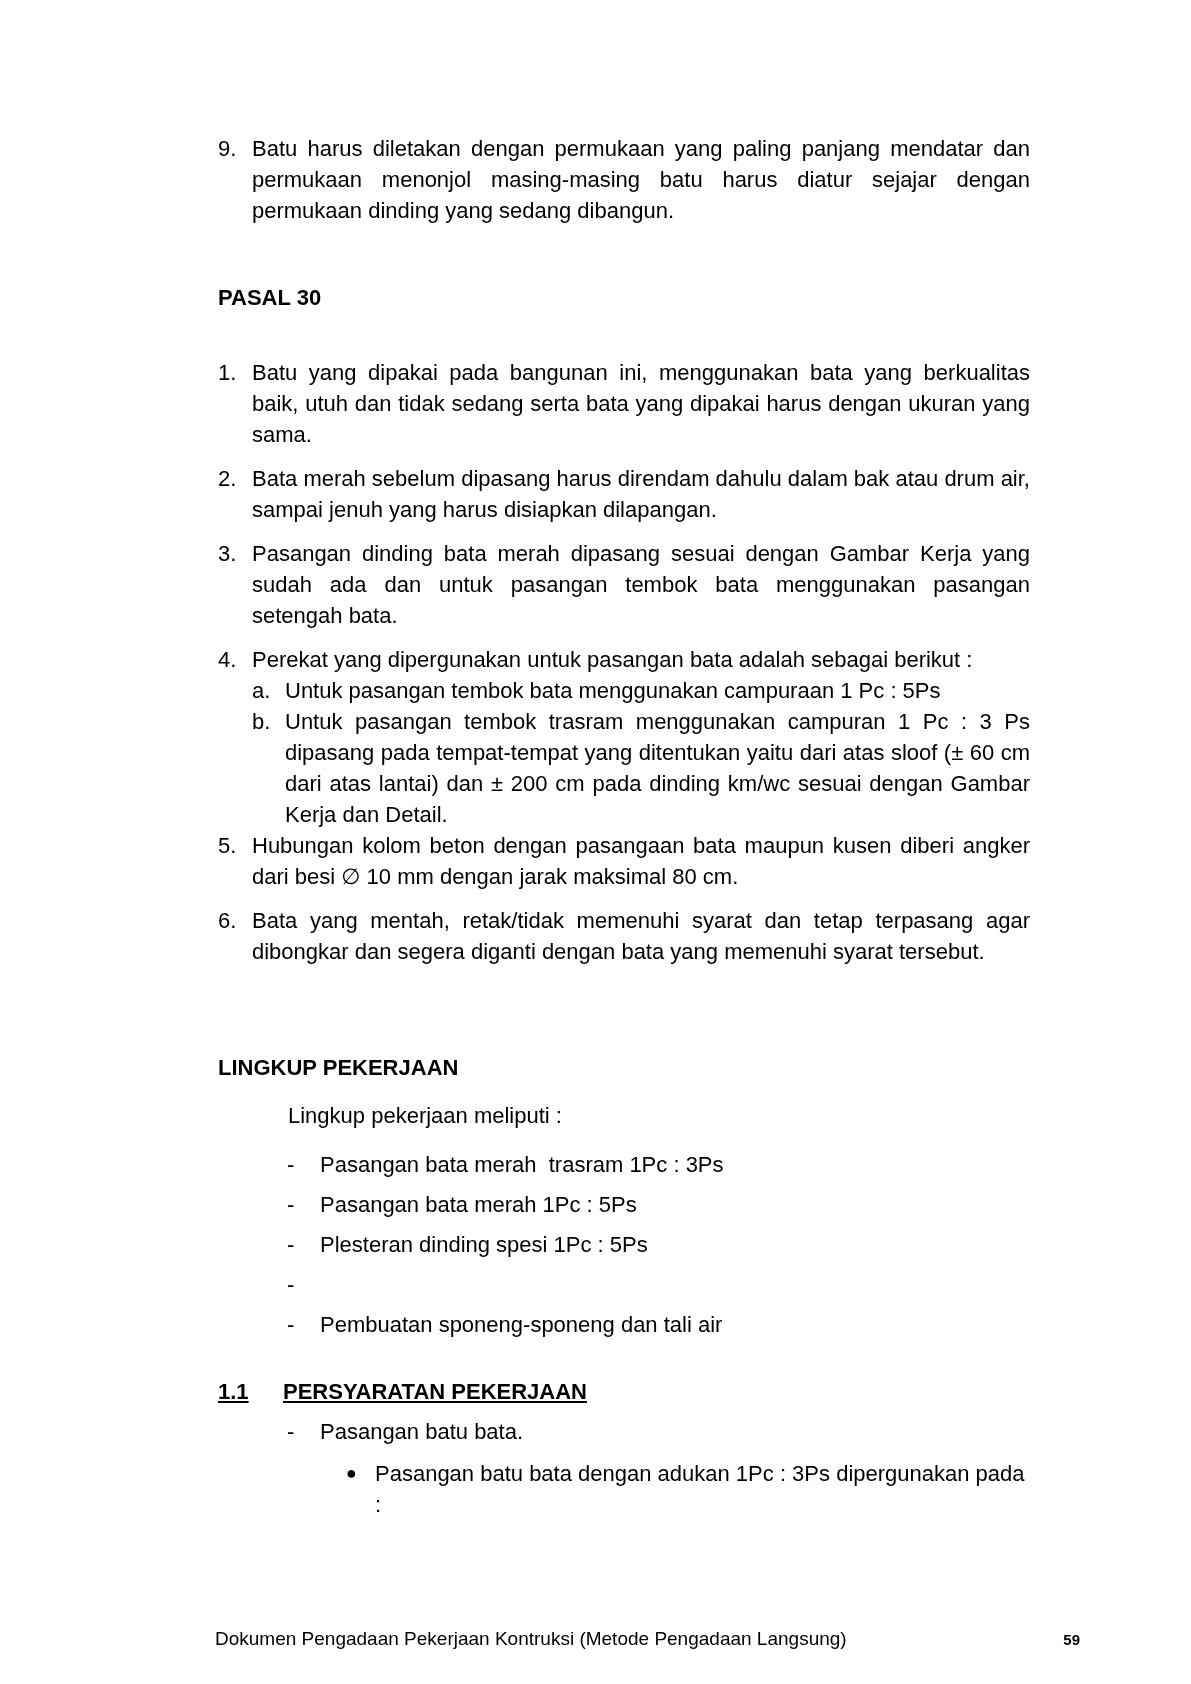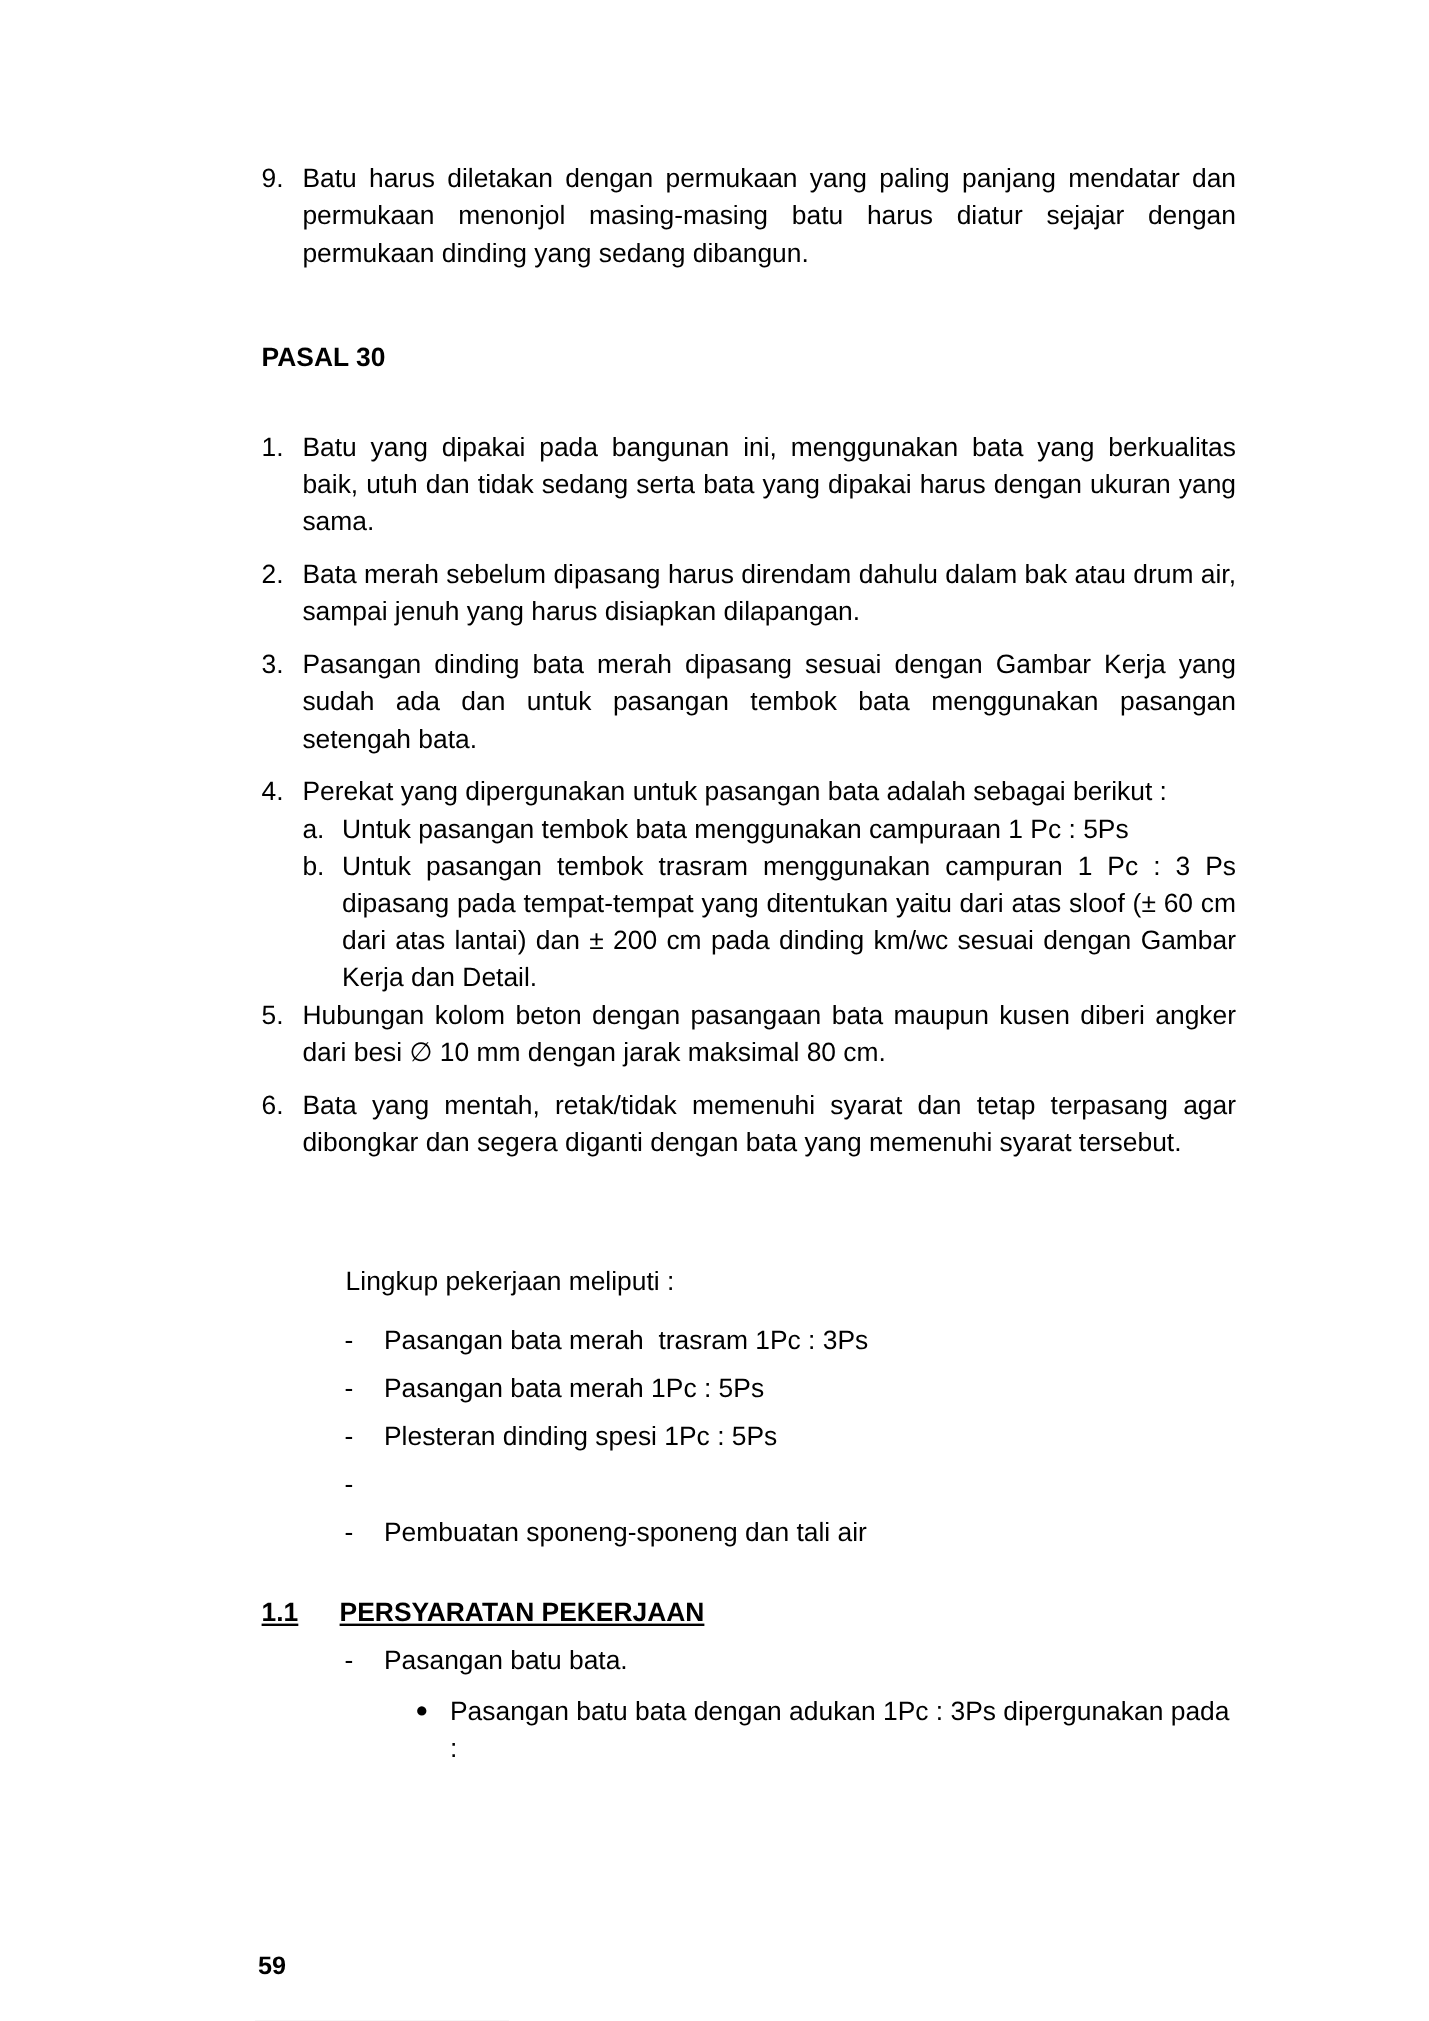--- a/index.html
+++ b/index.html
@@ -46,21 +46,21 @@
     position: absolute;
     left: 215px;
     top: 1627px;
     width: 865px;
     display: flex;
     justify-content: space-between;
     align-items: baseline;
     font-size: 19px;
     line-height: 24px;
   }
-  .page-num { font-weight: bold; font-size: 21px; }
+  .page-num { font-weight: bold; font-size: 15px; }
 </style>
 </head>
 <body>
 
 <div class="doc">
   <div class="content">
 
     <div class="num-item intro-item">
       <div class="num-gutter">9.</div>
       <div class="item-text">Batu harus diletakan dengan permukaan yang paling panjang mendatar dan permukaan menonjol masing-masing batu harus diatur sejajar dengan permukaan dinding yang sedang dibangun.</div>
@@ -106,20 +106,21 @@
       <div class="num-gutter">5.</div>
       <div class="item-text">Hubungan kolom beton dengan pasangaan bata maupun kusen diberi angker dari besi ∅ 10 mm dengan jarak maksimal 80 cm.</div>
     </div>
 
     <div class="num-item" style="margin-top:13px;">
       <div class="num-gutter">6.</div>
       <div class="item-text">Bata yang mentah, retak/tidak memenuhi syarat dan tetap terpasang agar dibongkar dan segera diganti dengan bata yang memenuhi syarat tersebut.</div>
     </div>
 
     <div class="scope-section">
+      <div class="scope-heading">LINGKUP PEKERJAAN</div>
       <div class="scope-intro">Lingkup pekerjaan meliputi :</div>
       <div class="dash-list">
         <div class="dash-item">
           <div class="marker">-</div>
           <div class="label">Pasangan bata merah  trasram 1Pc : 3Ps</div>
         </div>
         <div class="dash-item">
           <div class="marker">-</div>
           <div class="label">Pasangan bata merah 1Pc : 5Ps</div>
         </div>
@@ -152,15 +153,16 @@
         <div class="bullet-item">
           <div class="marker">●</div>
           <div class="label">Pasangan batu bata dengan adukan 1Pc : 3Ps dipergunakan pada :</div>
         </div>
       </div>
     </div>
 
   </div>
 
   <div class="footer">
+    <div>Dokumen Pengadaan Pekerjaan Kontruksi (Metode Pengadaan Langsung)</div>
     <div class="page-num">59</div>
   </div>
 </div>
 
 </body></html>

